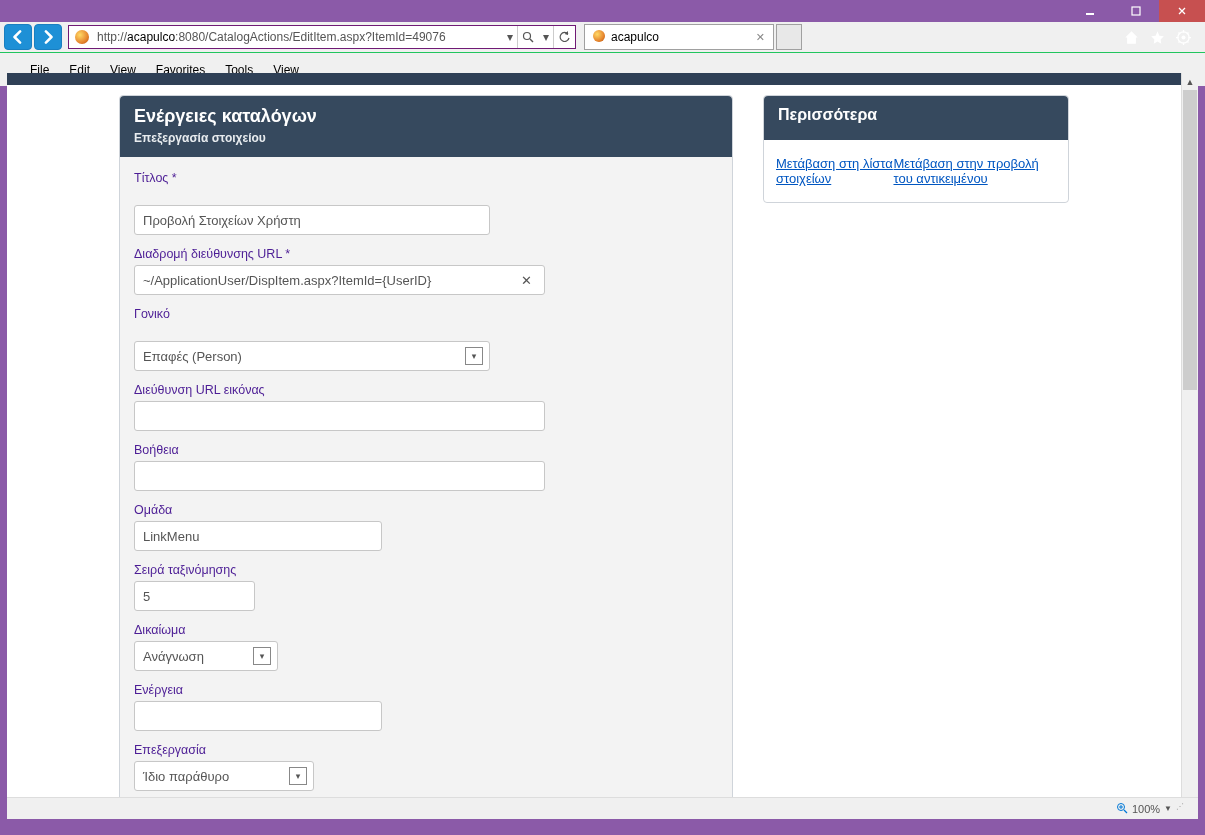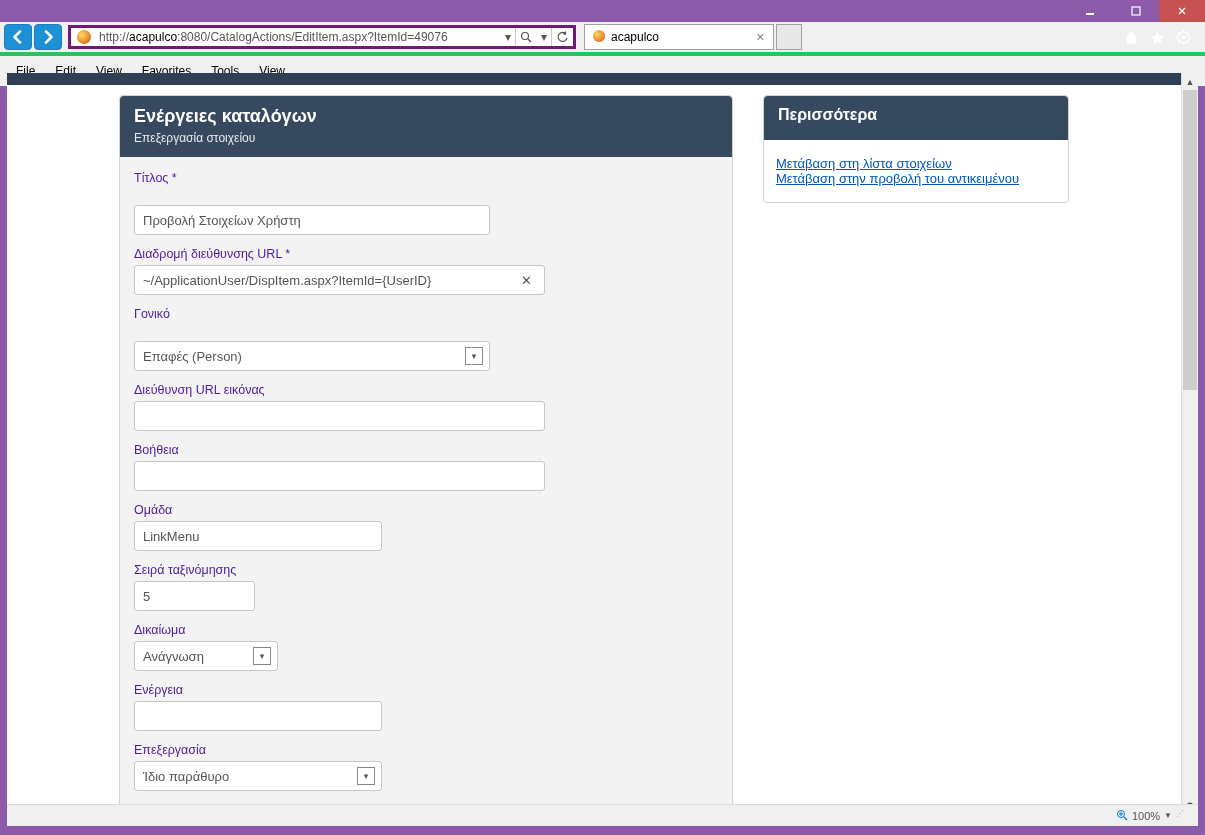--- a/index.html
+++ b/index.html
@@ -7,80 +7,80 @@
 
 
 .titlebar { height: 22px; background: #8b5aa8; display: flex; justify-content: flex-end; align-items: stretch; }
 .win-btn { width: 46px; display: flex; align-items: center; justify-content: center; color: #fff; font-size: 10px; }
 .win-btn.close { background: #c75050; }
 .win-btn svg { width: 10px; height: 10px; }
 
 
 .ie-toolbar { height: 30px; background: #f0f0f0; display: flex; align-items: center; padding: 2px 4px; gap: 2px; }
 .nav-back, .nav-fwd { width: 28px; height: 26px; border-radius: 4px; background: #1e90d6; display: flex; align-items: center; justify-content: center; color: white; font-size: 14px; font-weight: bold; border: 1px solid #1a7fc0; }
-.addr-wrap { flex: 0 0 508px; display: flex; align-items: center; height: 24px; border: 3px solid #701a75; background: white; margin-left: 4px; }
+.addr-wrap { flex: 0 0 508px; display: flex; align-items: center; height: 24px; border: 1px solid #701a75; background: white; margin-left: 4px; }
 .addr-favicon { width: 18px; height: 18px; margin: 0 4px; display: flex; align-items: center; justify-content: center; }
 .addr-url { flex: 1; font-size: 12px; color: #555; white-space: nowrap; overflow: hidden; padding: 0 2px; }
 .addr-url .host { color: #000; font-weight: 500; }
 .search-icon, .refresh-icon { width: 22px; display: flex; align-items: center; justify-content: center; color: #555; border-left: 1px solid #ccc; height: 100%; }
 .drop-arrow { width: 14px; display: flex; align-items: center; justify-content: center; color: #555; }
 .tabs { display: flex; margin-left: 6px; align-items: stretch; height: 26px; }
 .tab { display: flex; align-items: center; padding: 0 8px; border: 1px solid #a0a0a0; background: white; gap: 6px; min-width: 190px; font-size: 12px; }
 .tab-close { margin-left: auto; color: #888; font-size: 11px; }
 .new-tab { width: 26px; border: 1px solid #a0a0a0; background: #e8e8e8; margin-left: 2px; }
 .ie-right { margin-left: auto; display: flex; gap: 10px; padding-right: 10px; color: white; }
 .ie-right span { width: 16px; height: 16px; display: flex; align-items: center; justify-content: center; }
 
 
-.menubar { height: 34px; background: #f0f0f0; display: flex; align-items: center; padding-left: 6px; border-top: 4px solid #22c55e; }
+.menubar { height: 34px; background: #f0f0f0; display: flex; align-items: center; padding-left: 20px; border-top: 1px solid #22c55e; }
 .menubar span { padding: 2px 10px; font-size: 12px; }
 
 
 .viewport { position: absolute; top: 73px; left: 7px; right: 7px; bottom: 22px; background: white; overflow: hidden; }
 .scroll-area { position: absolute; inset: 0; right: 17px; overflow: hidden; }
 .vscroll { position: absolute; right: 0; top: 0; bottom: 0; width: 17px; background: #f0f0f0; border-left: 1px solid #ddd; }
 .vscroll .up, .vscroll .down { height: 17px; display: flex; align-items: center; justify-content: center; font-size: 9px; color: #555; background:#f0f0f0;}
 .vscroll .thumb { position: absolute; top: 17px; left: 1px; right: 1px; height: 300px; background: #cdcdcd; border-radius: 0; }
 .vscroll .down { position: absolute; bottom: 0; left:0; right:0; }
 
 
 .page-dark { height: 12px; background: #2f4056; }
 
 .page-body { display: flex; gap: 30px; padding: 10px 40px 20px 40px; justify-content: center; }
 
 .panel { border: 1px solid #cfd4da; border-radius: 4px; background: #f3f3f3; }
 .panel-main { width: 614px; }
 .panel-side { width: 306px; align-self: flex-start; }
 .panel-head { background: #36495e; color: white; padding: 10px 14px 12px 14px; border-radius: 4px 4px 0 0; }
 .panel-head h2 { font-size: 18px; font-weight: 600; margin-bottom: 4px; }
-.panel-head .sub { font-size: 12px; font-weight: 400; color: #e8ecef; }
+.panel-head .sub { font-size: 12px; font-weight: 700; color: #e8ecef; }
 .panel-body { padding: 14px; background: #f3f3f3; border-radius: 0 0 4px 4px; }
 
 .fgroup { margin-bottom: 12px; }
 .flabel { font-size: 12.5px; color: #4c1d95; margin-bottom: 4px; display: block; }
 .finput, .fselect { border: 1px solid #c7c7c7; border-radius: 3px; background: white; height: 30px; padding: 0 8px; font-size: 13px; color: #555; display: flex; align-items: center; }
 .finput input { border: none; outline: none; width: 100%; font-size: 13px; color: #555; background: transparent; }
 .finput .clear-x { color: #555; font-size: 13px; padding: 0 4px; cursor: default; }
 .fselect { justify-content: space-between; }
 .fselect .sel-arrow { width: 18px; height: 18px; border: 1px solid #888; display: flex; align-items: center; justify-content: center; font-size: 9px; margin-right: -2px; }
 .w-300 { width: 356px; margin-top: 20px; }
 .w-url { width: 411px; }
 .w-233 { width: 248px; }
 .w-143 { width: 144px; }
 .w-121 { width: 121px; }
-.w-213 { width: 248px; }
+.w-213 { width: 180px; }
 
 .btn-row { display: flex; gap: 10px; margin-top: 14px; margin-left: 35px; }
 .btn { border: 1px solid #b8bfc5; background: #e9ecef; border-radius: 3px; padding: 7px 16px; font-size: 13px; color: #333; }
 
-.side-links { padding: 16px 12px; display: flex; flex-direction: column; background: white; border-radius: 0 0 4px 4px; }
+.side-links { padding: 16px 12px; display: flex; flex-direction: row; background: white; border-radius: 0 0 4px 4px; }
 .side-links a { color: #0056c1; text-decoration: underline; font-size: 13px; }
 
 
-.statusbar { position: absolute; bottom: 9px; left: 7px; right: 7px; height: 22px; background: #f0f0f0; display: flex; align-items: center; justify-content: flex-end; padding: 0 8px; font-size: 11px; color: #555; border-top: 1px solid #ddd; gap: 4px; }
+.statusbar { position: absolute; bottom: 16px; left: 7px; right: 7px; height: 22px; background: #f0f0f0; display: flex; align-items: center; justify-content: flex-end; padding: 0 8px; font-size: 11px; color: #555; border-top: 1px solid #ddd; gap: 4px; }
 .statusbar .grip { width: 14px; height: 14px; color: #999; font-size: 8px; letter-spacing: -1px; }
 .favicon-dot { width: 14px; height: 14px; border-radius: 50%; background: radial-gradient(circle at 35% 35%, #ffd966 0%, #e6862e 60%, #b34700 100%); display: inline-block; }
 </style>
 </head>
 <body>
 
 <div class="titlebar">
   <div class="win-btn">
       <svg viewBox="0 0 10 10">
         <rect x="1" y="7" width="8" height="2" fill="currentColor"></rect>

